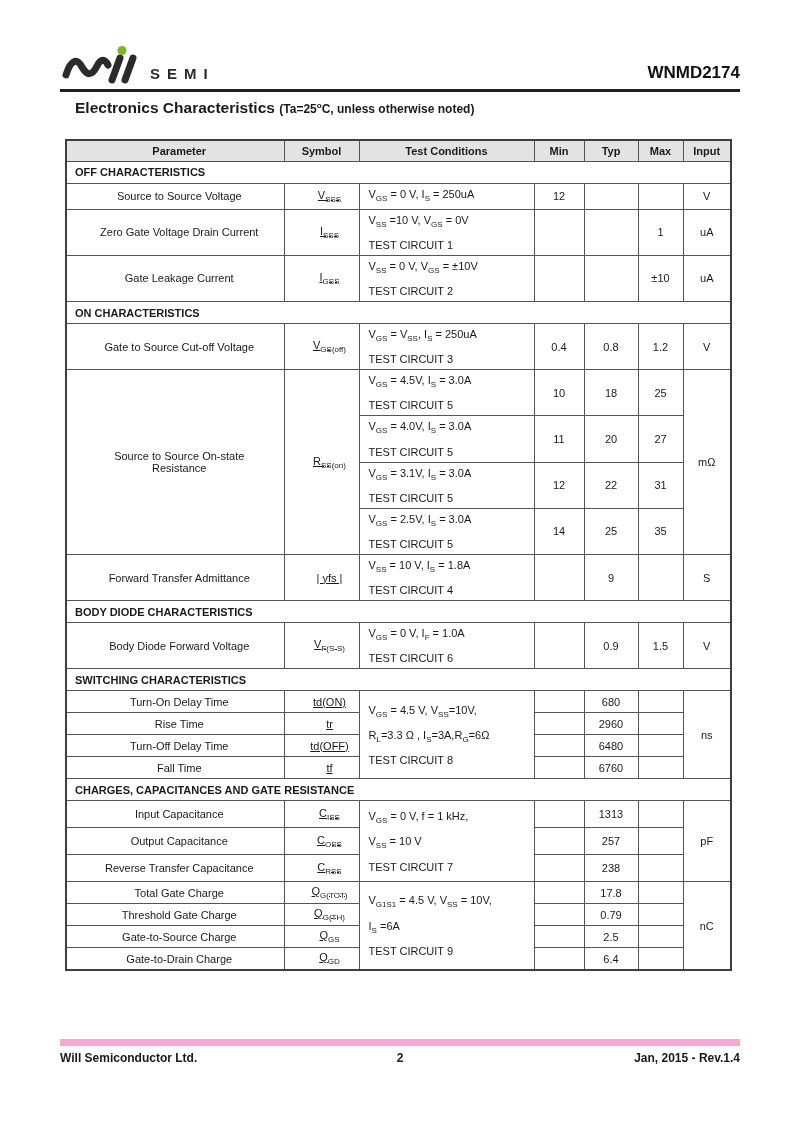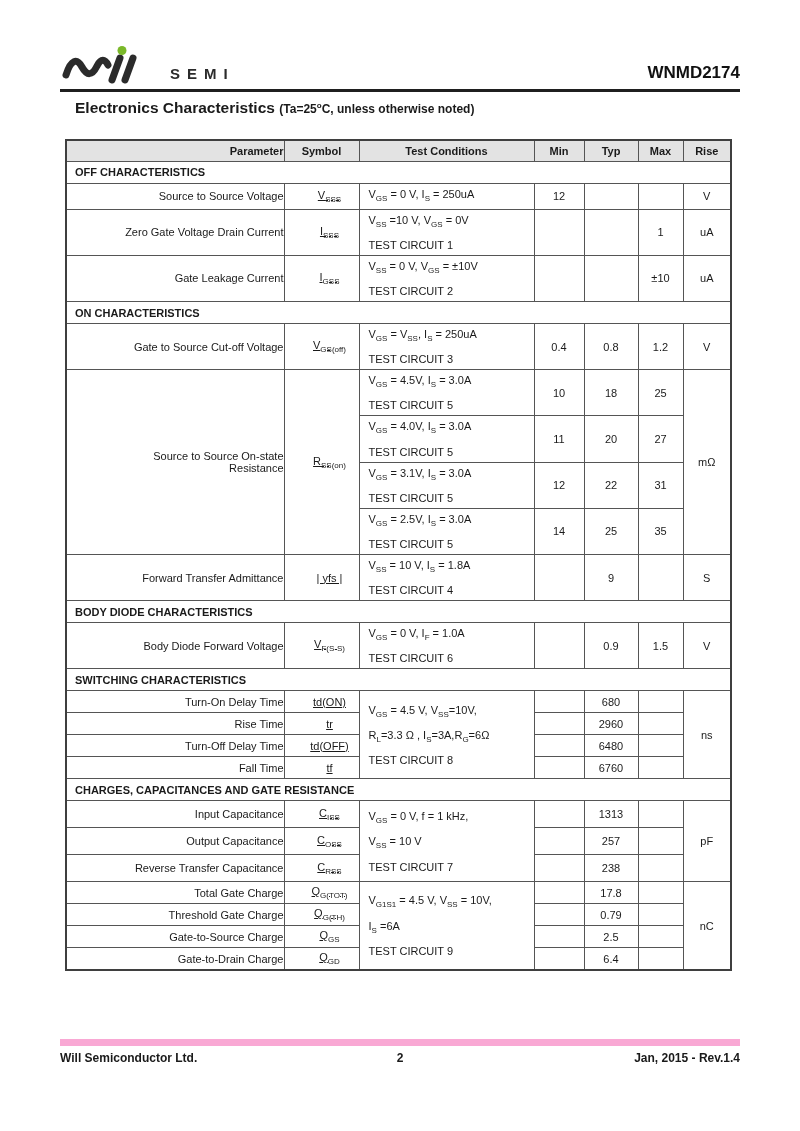--- a/index.html
+++ b/index.html
@@ -2,42 +2,42 @@
 <html><head>
 <meta charset="utf-8">
 <style>
   * { margin:0; padding:0; box-sizing:border-box; }
   html,body { background:#ffffff; }
   body { width:800px; height:1131px; font-family:"Liberation Sans", sans-serif; color:#1a1a1a; position:relative; }
   .page { position:relative; width:800px; height:1131px; background:#fff; overflow:hidden; }
 
   
   .hdr { position:absolute; left:60px; top:46px; width:680px; height:46px; border-bottom:3px solid #1f1f1f; }
-  .logo-wrap { position:absolute; left:2px; top:0; display:flex; align-items:flex-end; gap:24px; }
+  .logo-wrap { position:absolute; left:2px; top:0; display:flex; align-items:flex-end; gap:4px; }
   .logo-mark { display:block; }
   .brand-text { font-size:15px; font-weight:bold; letter-spacing:7px; color:#2b2b2b; padding-bottom:4px; }
   .part-no { position:absolute; right:0; bottom:6px; font-size:17px; font-weight:bold; color:#111; }
 
   .title-line { position:absolute; left:75px; top:99px; white-space:nowrap; }
   .title-main { font-size:15.5px; font-weight:bold; }
   .title-cond { font-size:12px; font-weight:bold; }
   .title-cond sup { font-size:8px; }
 
   
   table.spec { position:absolute; left:65px; top:139px; width:665px; border-collapse:collapse; table-layout:fixed;
                font-size:11px; color:#1a1a1a; border:2px solid #3f3f3f; }
   table.spec td, table.spec th { border:1px solid #555; vertical-align:middle; overflow:hidden; }
   tr.rh-hdr  { height:21px; }
   tr.rh-sec  { height:22px; }
   tr.rh-s1   { height:23px; }
   tr.rh-d    { height:42px; }
   tr.rh-sw   { height:22px; }
   tr.rh-cap  { height:27px; }
   th { background:#e3e3e3; font-weight:bold; font-size:11px; text-align:center; }
-  th.l, td.l { text-align:right; padding-left:8px; }
+  th.l, td.l { text-align:center; padding-left:8px; }
   td.sym { text-align:center; padding-left:16px;text-decoration:underline; }
   td.c { text-align:center; }
   td.sec-cell { font-weight:bold; text-align:left; padding-left:8px; background:#fff;margin-top:21px; }
   td.cond { text-align:left; padding-left:9px; }
   td.cond div { line-height:20px; }
   sub { font-size:8px; }
   sup { font-size:9px; }
 
   
   .ftr { position:absolute; left:60px; top:1039px; width:680px; border-top:7px solid #f9a8d4; padding-top:5px;
@@ -81,21 +81,21 @@
     </colgroup>
 
     <tbody>
         <tr class="rh-hdr">
       <th class="l">Parameter</th>
       <th>Symbol</th>
       <th>Test Conditions</th>
       <th>Min</th>
       <th>Typ</th>
       <th>Max</th>
-      <th>Rise</th>
+      <th>Input</th>
     </tr>
 
     <tr class="rh-sec">
       <td class="sec-cell" colspan="7">OFF CHARACTERISTICS</td>
     </tr>
     <tr class="rh-s1">
       <td class="l">Source to Source Voltage</td>
       <td class="sym">V<sub>SSS</sub></td>
       <td class="cond">
             <div>V<sub>GS</sub> = 0 V, I<sub>S</sub> = 250uA</div>

